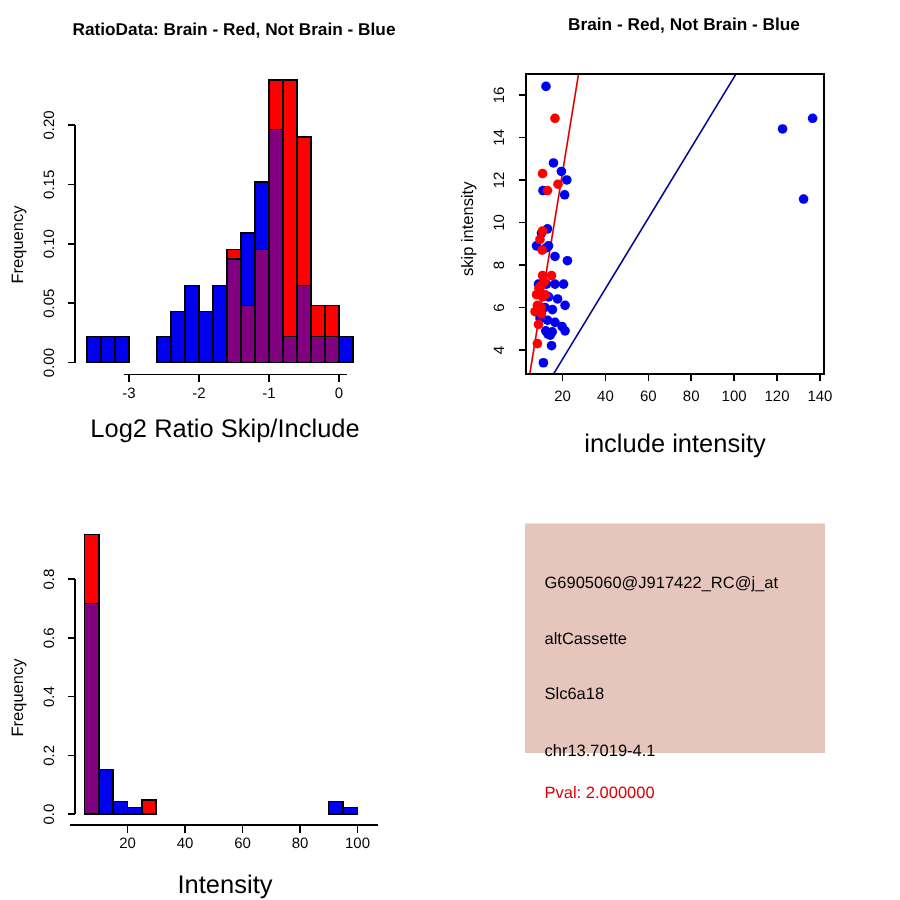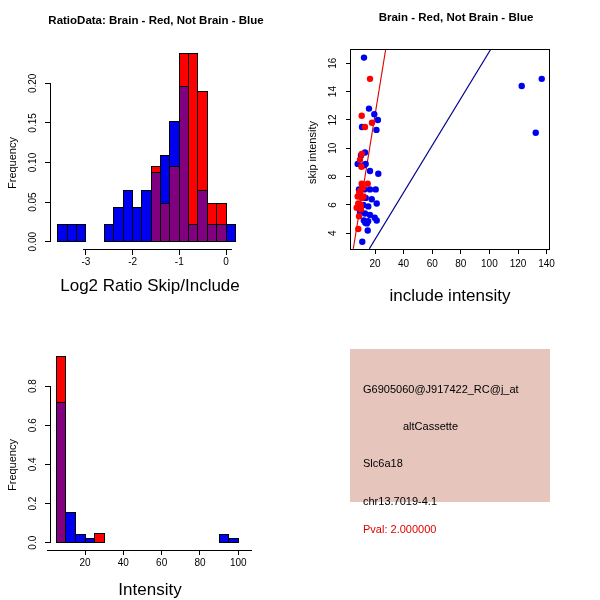--- a/index.html
+++ b/index.html
@@ -21,21 +21,21 @@
   #panel-scatter .xlabel{top:286px;}
   #panel-intensity .xlabel{top:280px;}
   .ylabel{position:absolute;font-size:11px;color:#000;white-space:nowrap;
           transform:rotate(-90deg);transform-origin:0 0;}
   #panel-ratio .ylabel{left:6px;top:189px;}
   #panel-scatter .ylabel{left:6px;top:184px;}
   #panel-intensity .ylabel{left:6px;top:191px;}
   .info-box{position:absolute;left:50px;top:49px;width:200px;height:153px;}
   .info-line{position:absolute;left:13px;font-size:11px;color:#000;white-space:nowrap;}
   .info-line.l1{top:34px;}
-  .info-line.l2{top:71px;margin-left:40px;}
+  .info-line.l2{top:71px;}
   .info-line.l3{top:108px;}
   .info-line.l4{top:146px;}
   .info-line.l5{top:174px;}
 </style>
 </head>
 <body>
 
 <div class="canvas">
 
   <section class="panel" id="panel-ratio">

